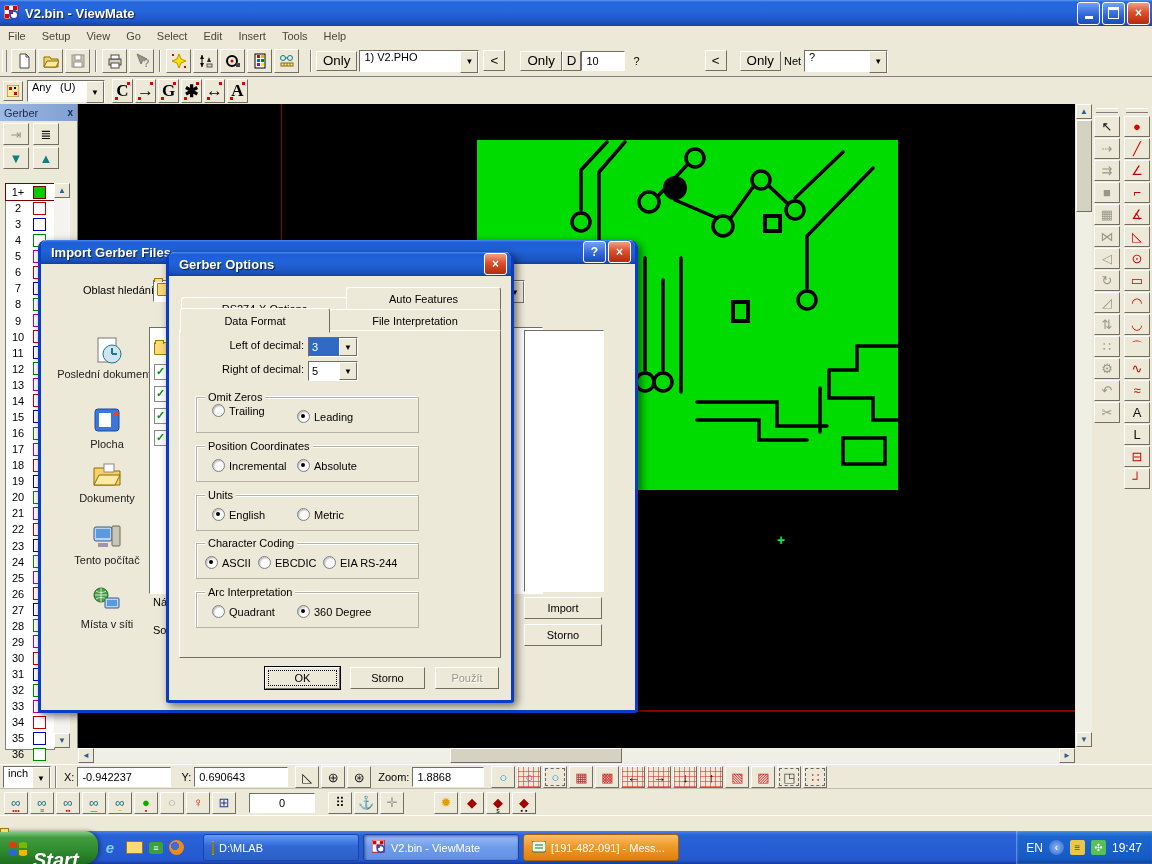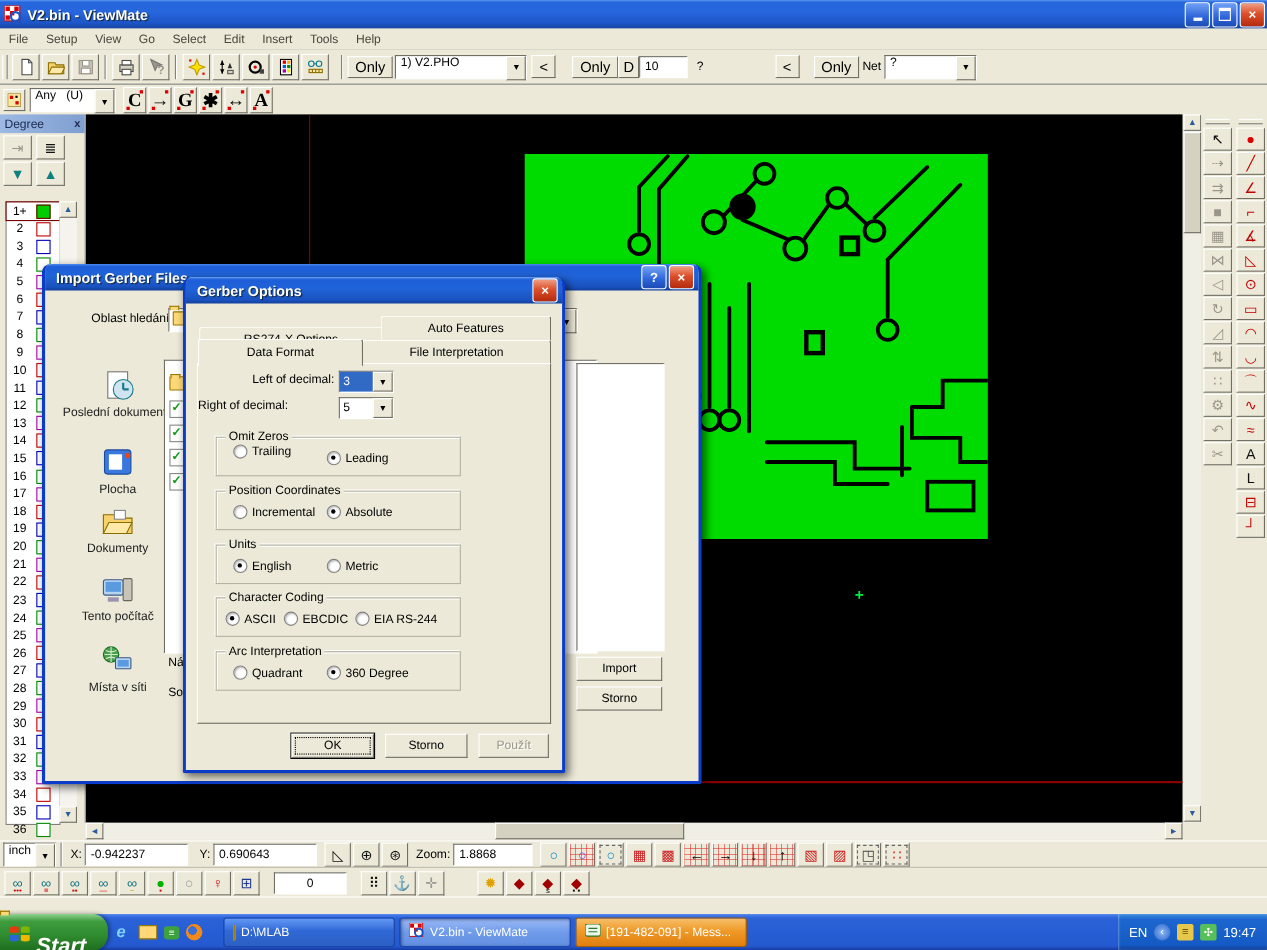--- a/index.html
+++ b/index.html
@@ -377,21 +377,21 @@
             <path d="M343 248 V292"></path>
           </g>
           <circle cx="198" cy="48" r="12" fill="#000"></circle>
         </svg>
       </div>
       <div id="gcross">+</div>
     </div>
 
     <div id="layers">
       <div id="layers-title">
-        <span class="lt">Degree</span>
+        <span class="lt">Gerber</span>
         <span id="layers-x">x</span>
       </div>
       <div id="layer-btns" style="width:64px;"><button class="lay-btn" style="color: rgb(154, 150, 138);">
             <span>⇥</span>
           </button><button class="lay-btn" style="color: rgb(16, 16, 16);">
             <span>≣</span>
           </button><button class="lay-btn" style="color: rgb(15, 128, 128);">
             <span>▼</span>
           </button><button class="lay-btn" style="color: rgb(15, 128, 128);">
             <span>▲</span>
@@ -873,21 +873,21 @@
       <span class="tab" style="left:11px;top:32px;width:148px;height:23px;z-index:2;border-bottom:1px solid #ece9d8;">Data Format</span>
       <span class="tab" style="left:160px;top:33px;width:170px;">File Interpretation</span>
       <div id="gb-page" style="top:54px;">
         <div class="fieldrow" style="left:0;top:8px;width:124px;justify-content:flex-end;">
           <span>Left of decimal:</span>
         </div>
         <span class="ddown" style="left:128px;top:6px;">
           <span class="dval hl">3</span>
           <span class="cbtn">▼</span>
         </span>
-        <div class="fieldrow" style="left:0;top:32px;width:124px;justify-content:flex-start;">
+        <div class="fieldrow" style="left:0;top:32px;width:124px;justify-content:flex-end;">
           <span>Right of decimal:</span>
         </div>
         <span class="ddown" style="left:128px;top:30px;">
           <span class="dval">5</span>
           <span class="cbtn">▼</span>
         </span>
         <div id="gb-groups">
             <div class="grpbox" style="top: 66px;">
               <span class="gtitle">Omit Zeros</span>
               <span class="opt" style="left: 15px; top: 6px;">

